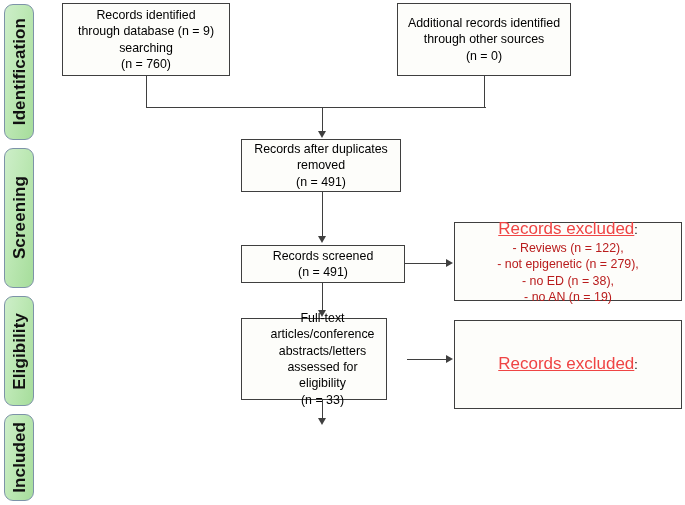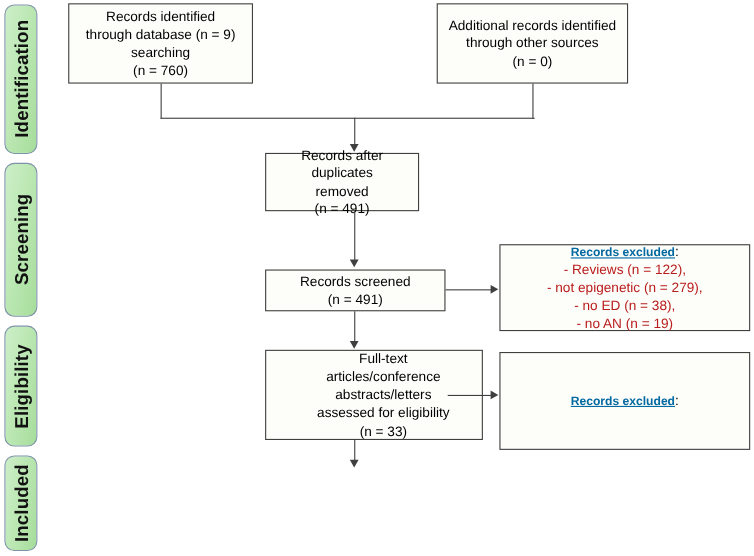--- a/index.html
+++ b/index.html
@@ -58,26 +58,25 @@
     line-height: 1.32;
     color: #000000;
     white-space: pre-line;
   }
   .excl-box .box-inner {
     display: block;
     text-align: center;
     width: 100%;
   }
   .excl-title {
-    font-size: 11px;
-    color: #0369a1;
+    font-size: 17px;
+    color: #ef4444;
     text-decoration: underline;
     display: block;
     line-height: 1.32;
-    font-weight: bold;
   }
   .excl-title-wrap {
     font-size: 12.4px;
     color: #000;
     line-height: 1.32;
     display: block;
   }
   .excl-body {
     font-size: 12.4px;
     line-height: 1.32;
@@ -141,21 +140,21 @@
 through other sources
 (n = 0)</span>
   </div>
 
   <div class="conn conn-v" style="left:146px; top:76px; height:32px;"></div>
   <div class="conn conn-v" style="left:484px; top:76px; height:32px;"></div>
   <div class="conn conn-h" style="left:146px; top:107px; width:340px;"></div>
   <div class="conn conn-v" style="left:322px; top:107px; height:26px;"></div>
   <div class="arrow-down" style="left:318px; top:131px;"></div>
 
-  <div class="flow-box" style="left:241px; top:139px; width:140px; height:53px;">
+  <div class="flow-box" style="left:241px; top:139px; width:160px; height:53px;">
     <span class="box-text">Records after duplicates
 removed
 (n = 491)</span>
   </div>
 
   <div class="conn conn-v" style="left:322px; top:192px; height:45px;"></div>
   <div class="arrow-down" style="left:318px; top:236px;"></div>
 
   <div class="flow-box" style="left:241px; top:245px; width:164px; height:38px;text-align:center;">
     <span class="box-text">Records screened
@@ -171,21 +170,21 @@
       <span class="excl-body">- Reviews (n = 122),
 -   not epigenetic (n = 279),
 -   no ED (n = 38),
 -   no AN (n = 19)</span>
     </span>
   </div>
 
   <div class="conn conn-v" style="left:322px; top:283px; height:28px;"></div>
   <div class="arrow-down" style="left:318px; top:310px;"></div>
 
-  <div class="flow-box" style="left:241px; top:318px; width:198px; height:82px;padding-left:22px;">
+  <div class="flow-box" style="left:241px; top:318px; width:146px; height:82px;padding-left:22px;">
     <span class="box-text">Full-text
 articles/conference
 abstracts/letters
 assessed for eligibility
 (n  = 33)</span>
   </div>
 
   <div class="conn conn-h" style="left:407px; top:359px; width:40px;"></div>
   <div class="arrow-right" style="left:446px; top:355px;"></div>
 

